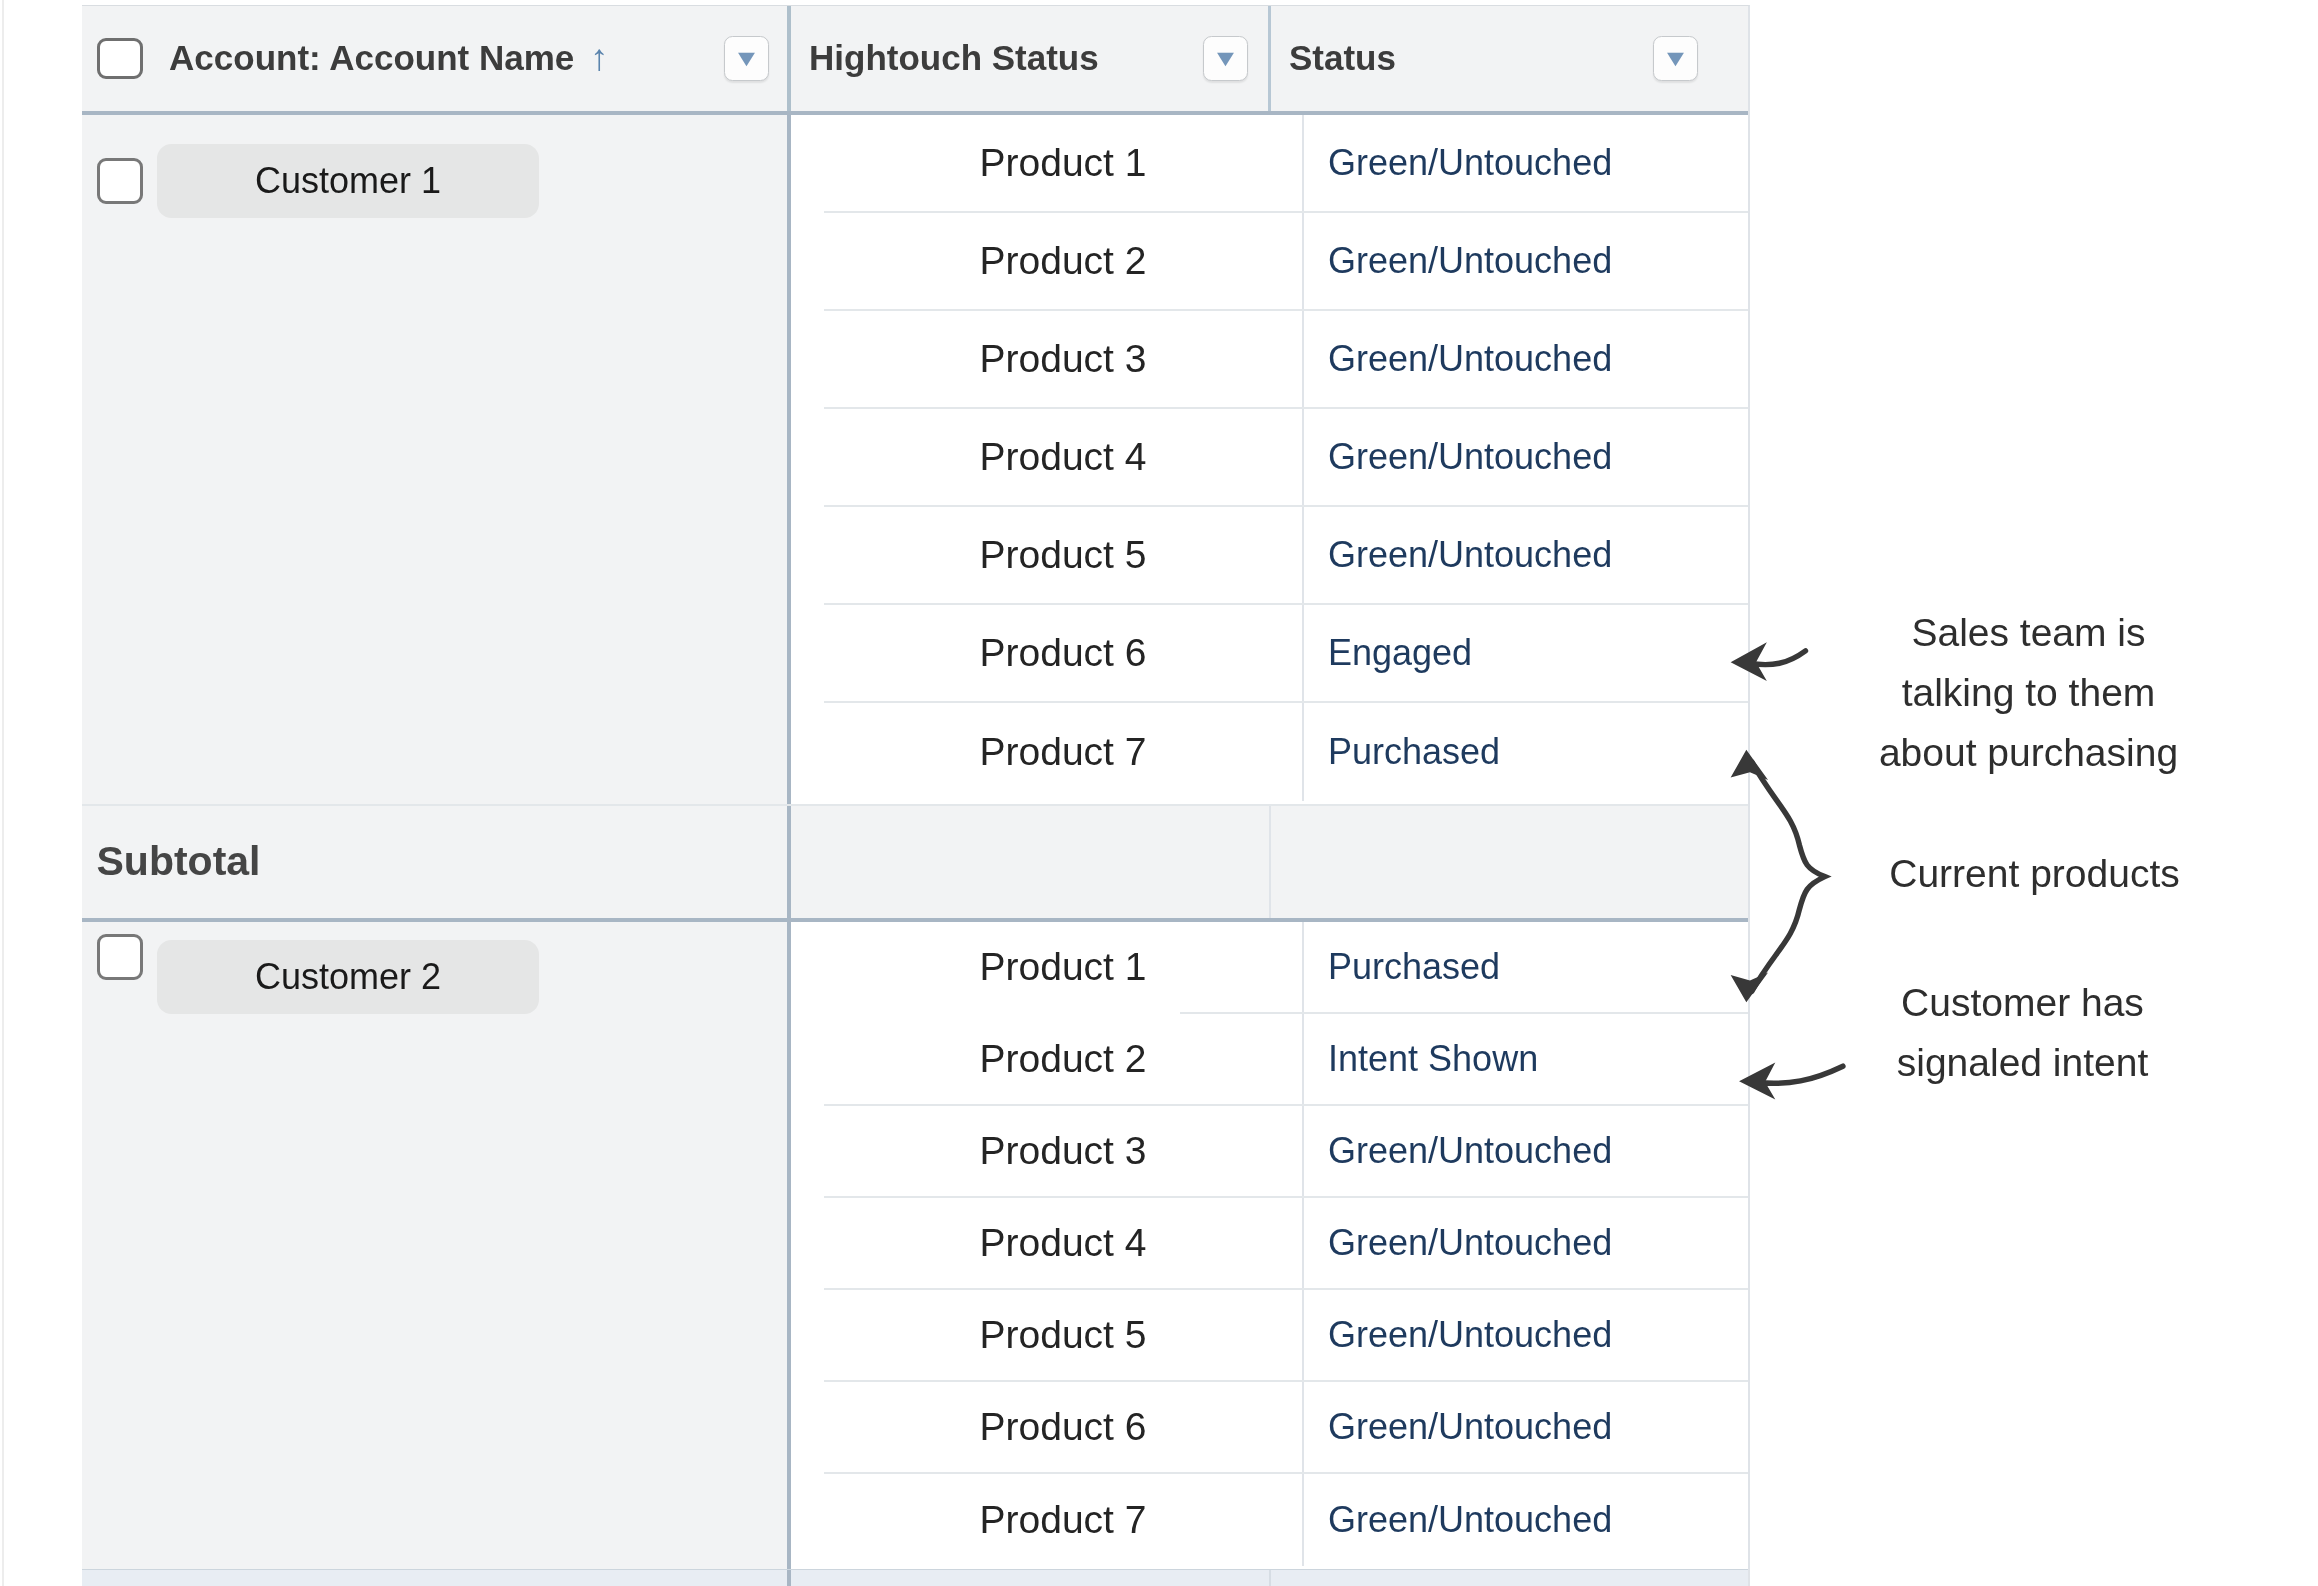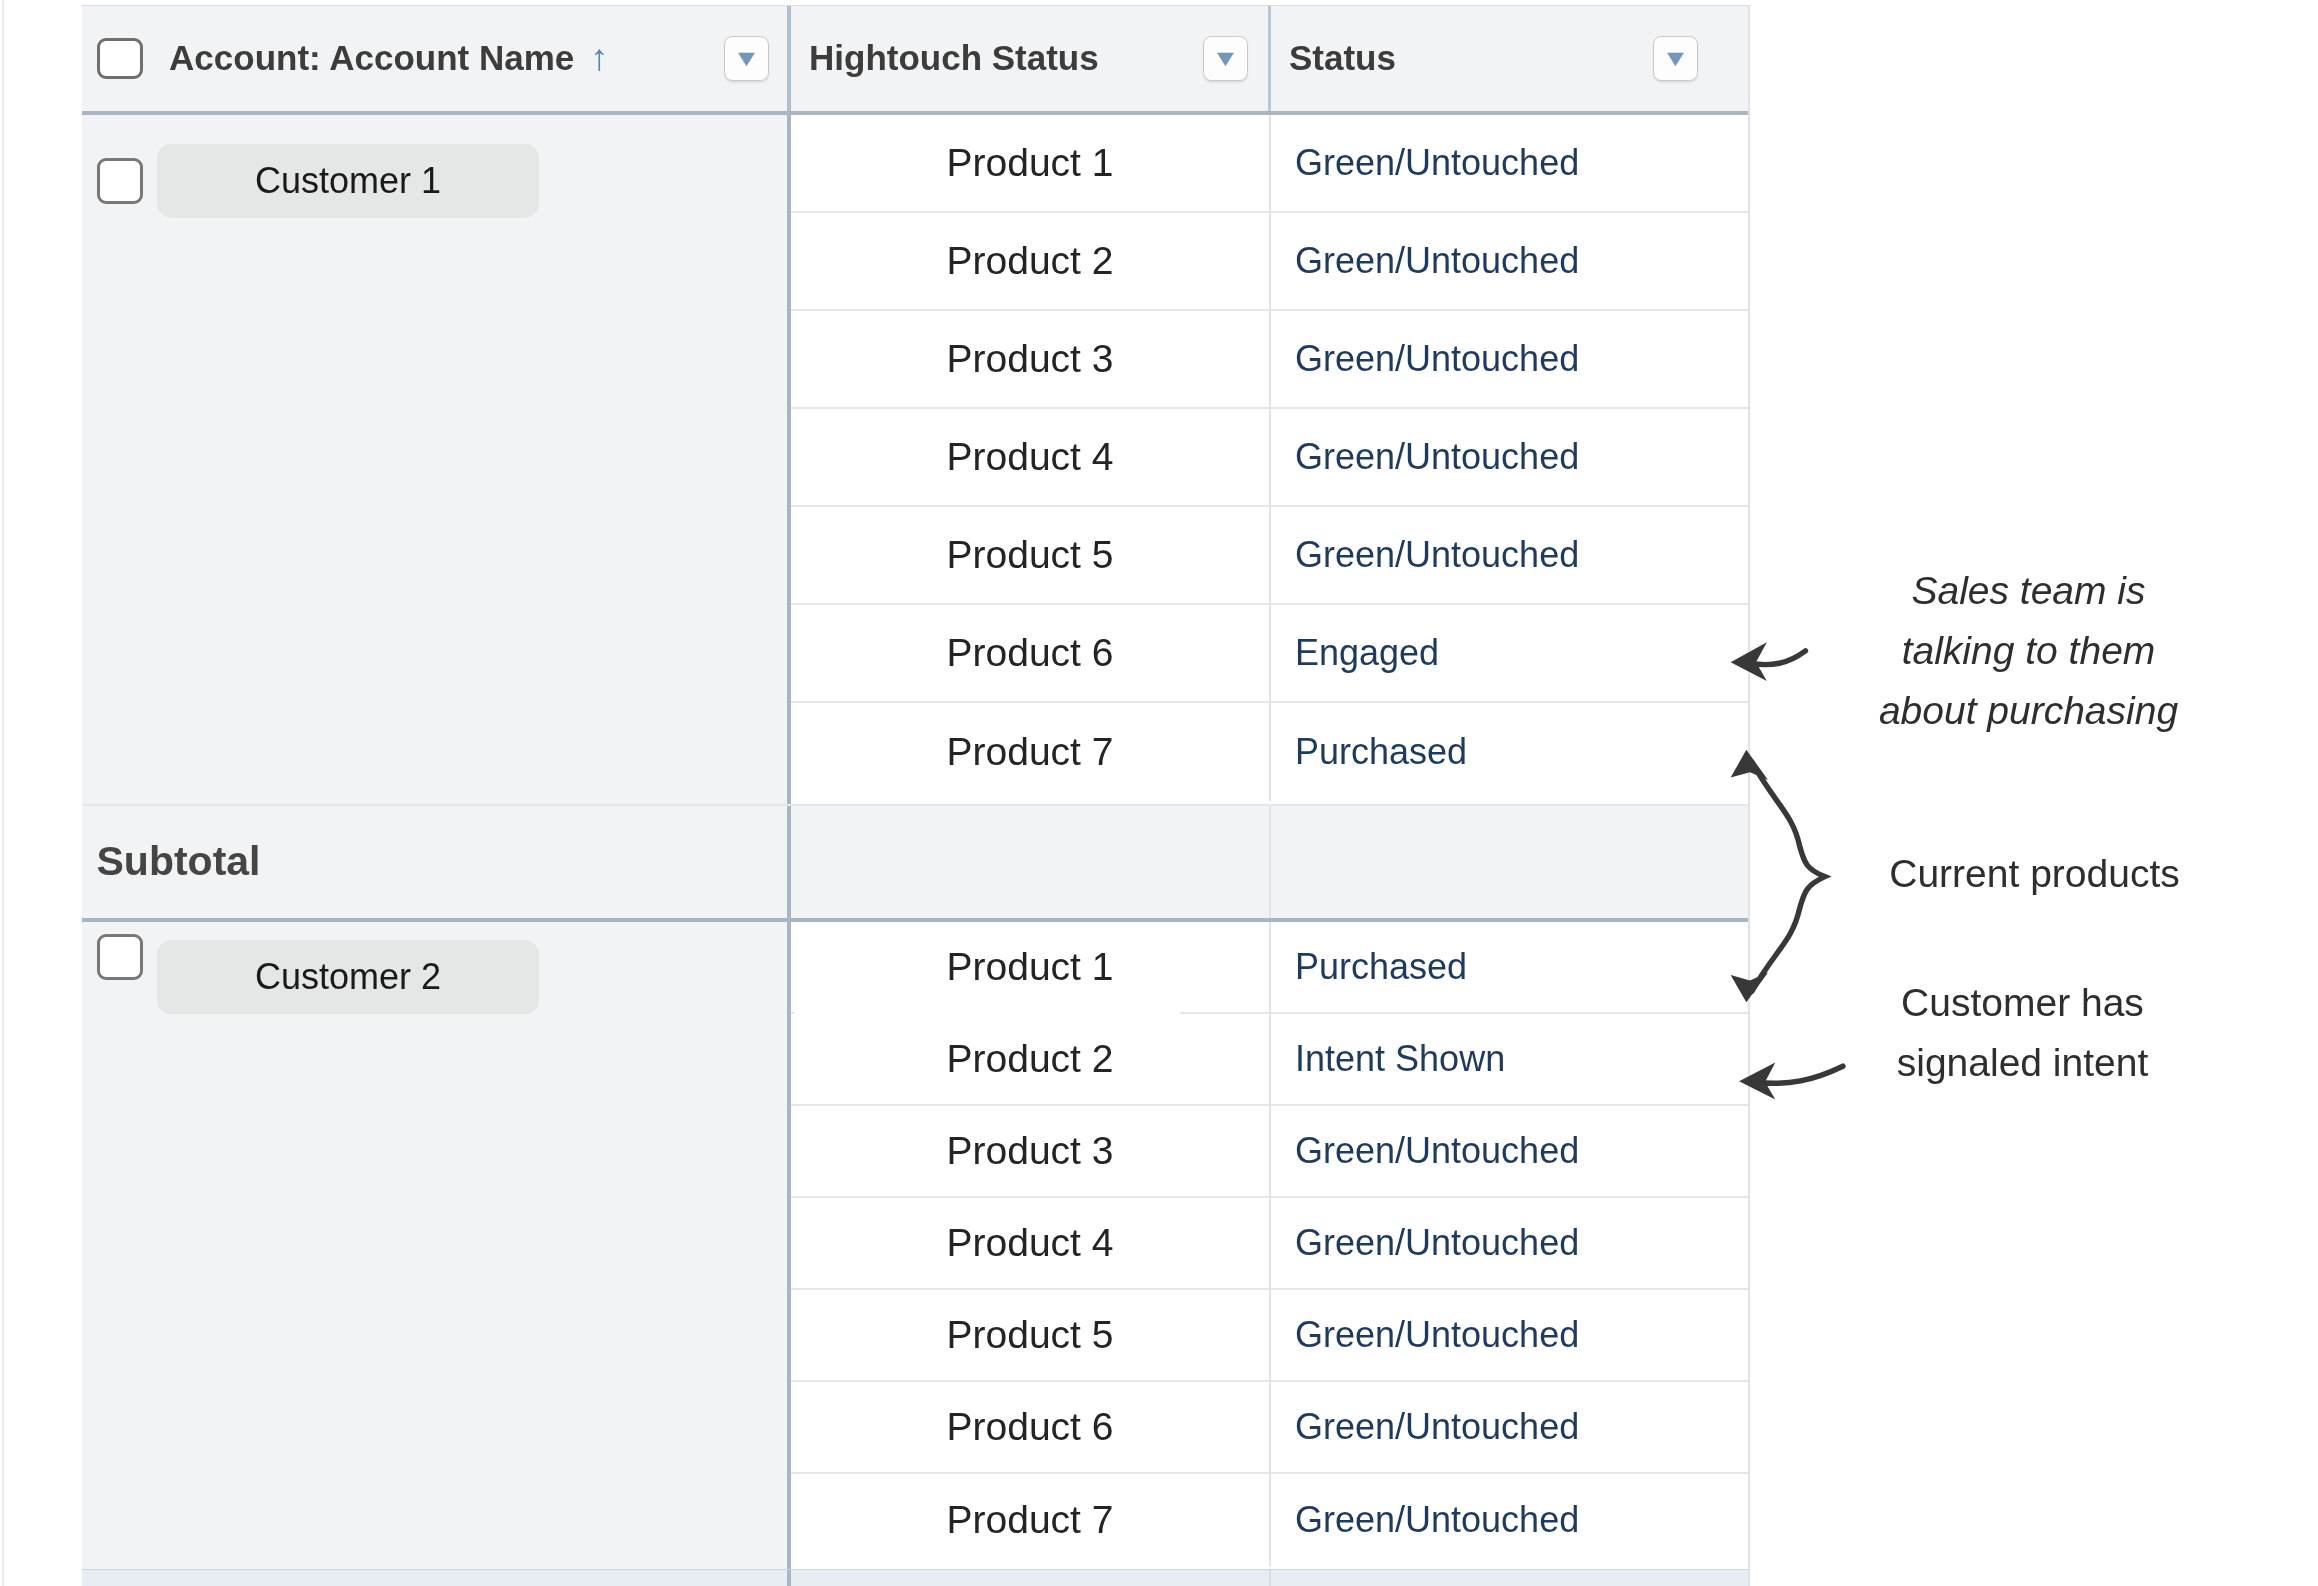--- a/index.html
+++ b/index.html
@@ -37,21 +37,21 @@
   .filter-glyph { color: #7496ba; font-size: 23px; line-height: 1; transform: scaleX(1.25); }
 
   
   .checkbox {
     width: 46px; height: 46px; background: #fff;
     border: 3.6px solid #787878; border-radius: 9px; cursor: pointer; flex: none;
   }
   .thead .checkbox { height: 41px; border-color: #6f6f6f; }
 
   
-  .group { position: relative; }
+  .group { position: relative; gap: 33px; }
   .group-1 { height: 689px; }
   .group-2 { height: 647px; }
   .account-cell { background: #f2f3f4; border-right: 4.8px solid #a8b6c4; position: relative; }
   .account-pill {
     position: absolute; left: 75px; width: 382px; height: 74px;
     background: #e5e6e6; border-radius: 14.5px;
     display: flex; align-items: center; justify-content: center;
     font-size: 36px; color: #1a1a1a; cursor: pointer;
   }
   .group-1 .account-pill { top: 29px; }
@@ -89,21 +89,21 @@
   .bottom-strip .strip-b { border-right: 2.4px solid #d6dde4; }
 
   
   .white-mask { position: absolute; left: 794px; top: 1006px; width: 386px; height: 28px; background: #ffffff; }
 
   
   .note {
     position: absolute; text-align: center; white-space: pre-line;
     font-size: 39px; line-height: 60px; color: #2e2e2e;
   }
-  .note-sales   { left: 1817px; top: 561px;  width: 423px; font-style: italic; }
+  .note-sales   { left: 1817px; top: 603px;  width: 423px; }
   .note-current { left: 1817px; top: 845px; width: 435px; line-height: 58px; }
   .note-intent  { left: 1817px; top: 973px; width: 411px; }
 
   .arrow-layer { position: absolute; left: 0; top: 0; width: 2319px; height: 1586px; pointer-events: none; }
 </style>
 </head>
 <body>
 
 <div class="canvas">
   <div class="left-edge-line"></div>

